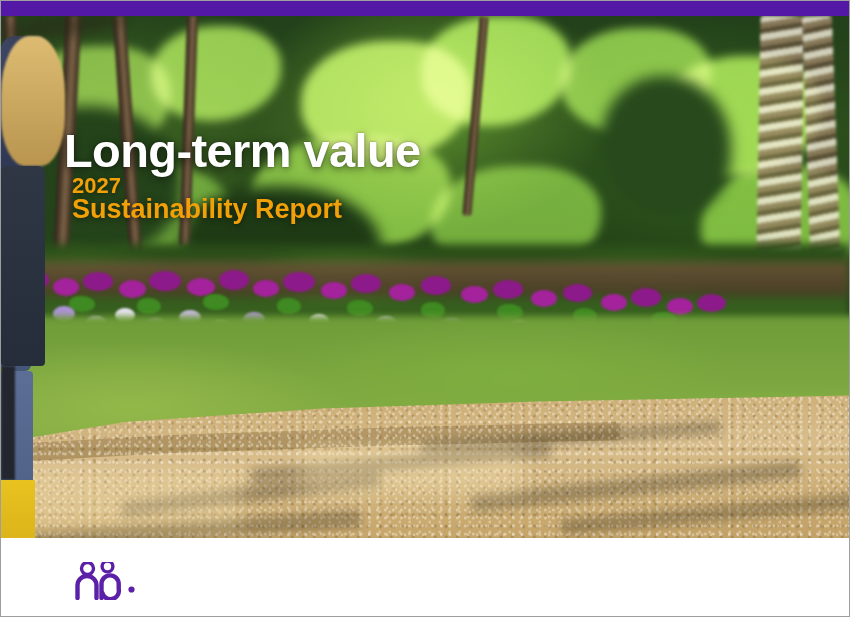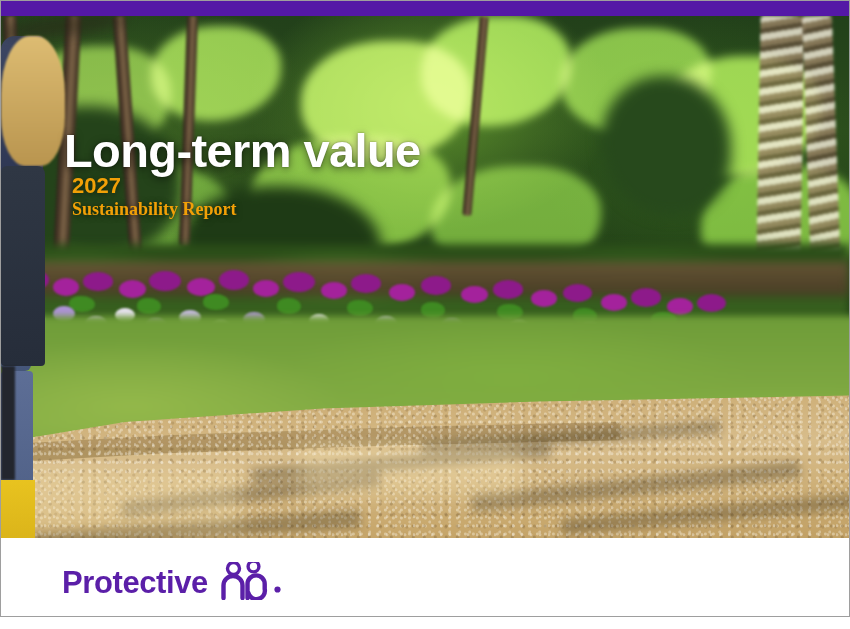--- a/index.html
+++ b/index.html
@@ -207,24 +207,23 @@
     text-shadow:0 2px 9px rgba(0,0,0,.55), 0 0 2px rgba(0,0,0,.4);
     white-space:nowrap;
   }
   .t-row2 { display:flex; align-items:flex-end; }
   .subblock { margin-left:8px; padding-bottom:3px; }
   .sub-year {
     font-size:22px; line-height:22px; font-weight:700; color:#F2A007;
     text-shadow:0 1px 6px rgba(0,0,0,.55);
   }
   .sub-name {
-    font-size:18px; line-height:25px; font-weight:700; color:#F2A007;
+    font-size:27px; line-height:25px; font-weight:700; color:#F2A007;
     text-shadow:0 1px 6px rgba(0,0,0,.55);
     white-space:nowrap;
-    font-family:Liberation Serif, serif;
   }
 
   
   .footer {
     position:absolute; left:0; top:537px;
     width:848px; height:90px;
     background:#ffffff;
     display:flex; align-items:center;
     z-index:20;
   }
@@ -413,21 +412,20 @@
     <div class="t-row2">
       <div class="subblock">
         <div class="sub-year">2027</div>
         <div class="sub-name">Sustainability Report</div>
       </div>
     </div>
   </div>
 
   <div class="footer">
     <div class="logo">
-      <span class="logo-word">Protective</span>
       <span class="logo-mark">
         <svg width="52" height="38" viewBox="0 0 52 38" aria-hidden="true">
 
           <circle cx="14.5" cy="6.5" r="6" fill="none" stroke="#5B1FA8" stroke-width="3.4"></circle>
 
           <circle cx="34.5" cy="4.5" r="5.4" fill="none" stroke="#5B1FA8" stroke-width="3.4"></circle>
 
           <path d="M4.5 36 L4.5 23.5 A9.5 9.5 0 0 1 23.5 23.5 L23.5 36" fill="none" stroke="#5B1FA8" stroke-width="4.4" stroke-linecap="round"></path>
 
           <path d="M28.5 36 L28.5 22 A8.6 8.6 0 0 1 45.7 22 L45.7 27

